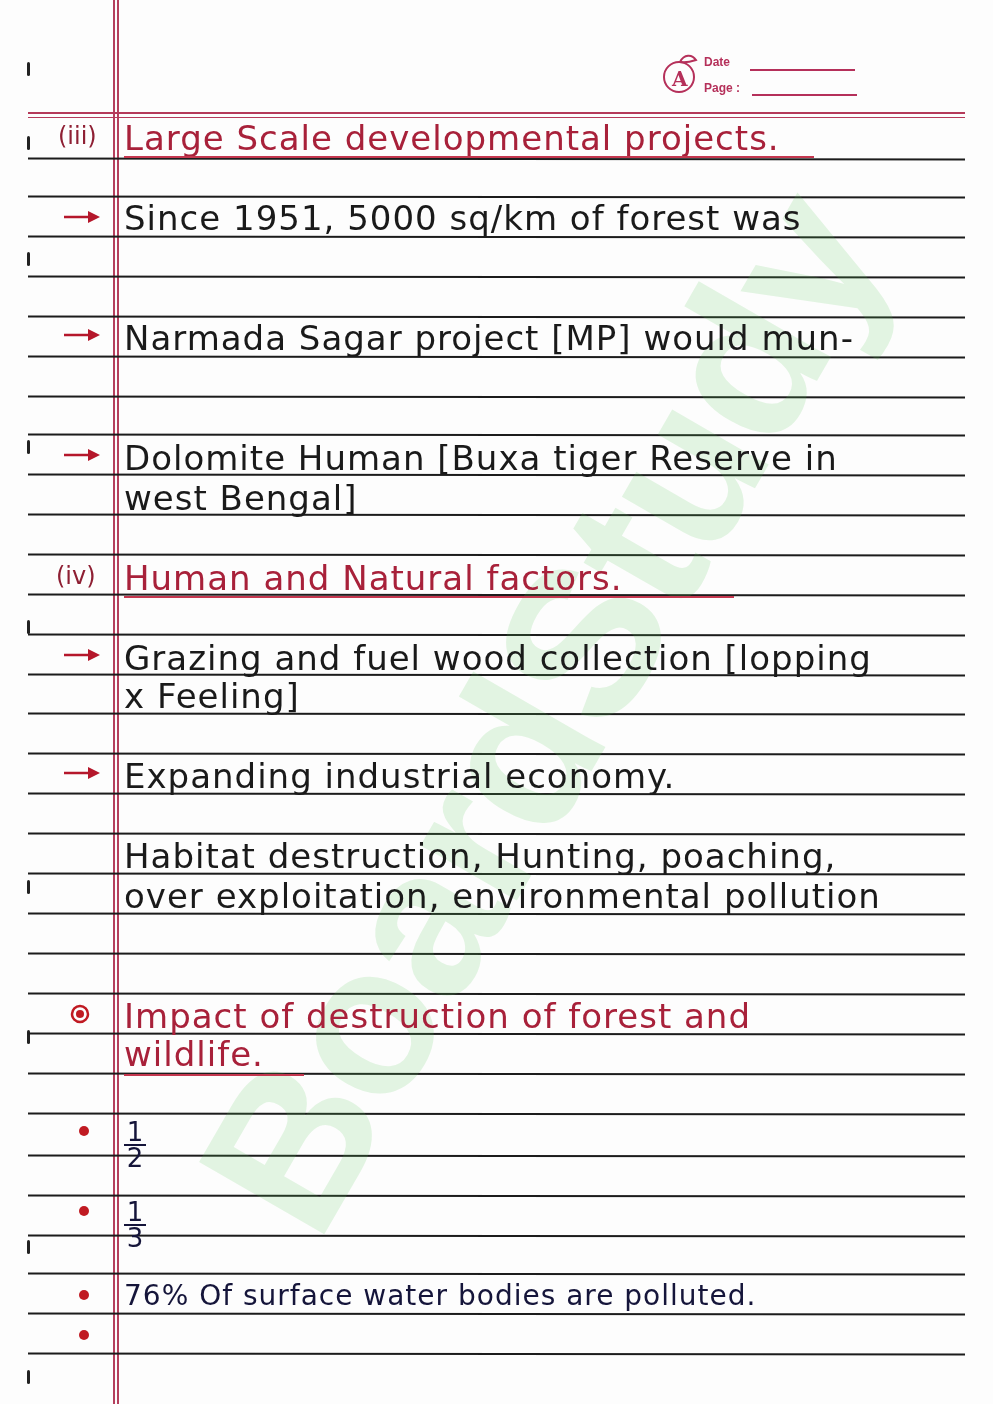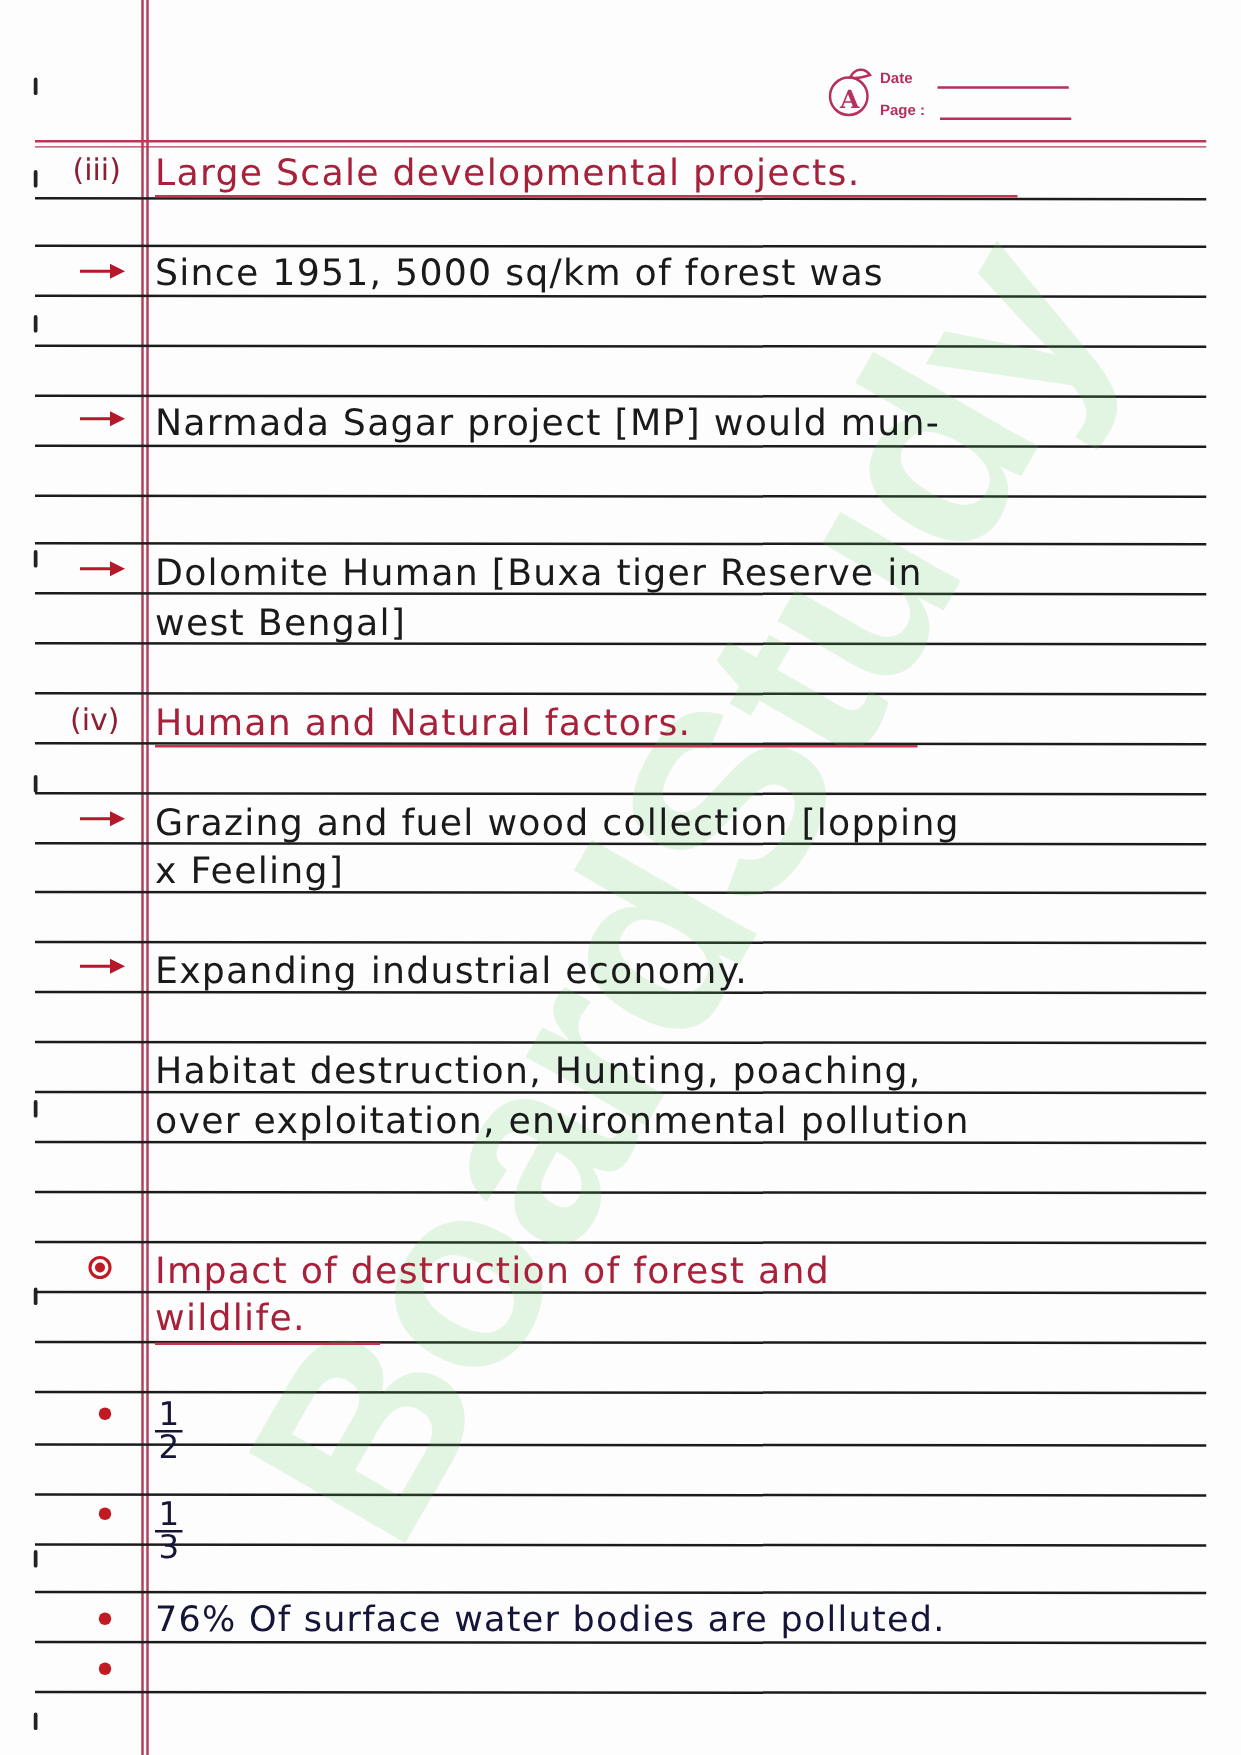--- a/index.html
+++ b/index.html
@@ -18,21 +18,21 @@
   .brand .lbl { position:absolute; left:44px; font-size:12px; color:#b5305a; font-weight:bold; font-family:"Liberation Sans", sans-serif; }
   .brand .blank { position:absolute; height:1.5px; background:#b5305a; }
   .watermark {
     position:absolute; left:120px; top:560px; font-size:210px; font-weight:bold;
     color:rgba(90,200,90,0.16); transform:rotate(-60deg); transform-origin:left top;
     font-family:"Liberation Sans", sans-serif; letter-spacing:-4px; white-space:nowrap;
     top:1150px; left:150px;
   }
   .line {
     position:absolute; left:124px; font-family:"DejaVu Sans", sans-serif;
-    font-size:29px; color:#1a1a1a; white-space:nowrap; letter-spacing:1px;
+    font-size:34px; color:#1a1a1a; white-space:nowrap; letter-spacing:1px;
     line-height:36px;
   }
   .line.red { color:#a8213a; }
   .line.blue { color:#15153a; }
   .ul { position:absolute; height:1.6px; background:#c5374f; }
   .lmark { position:absolute; font-size:24px; font-family:"DejaVu Sans", sans-serif; color:#8e1f33; }
   .arrow { position:absolute; left:62px; width:40px; height:14px; }
   .bullet { position:absolute; left:79px; width:10px; height:10px; border-radius:50%; background:#c01a22; }
   .target { position:absolute; left:70px; width:20px; height:20px; }
   .frac { position:absolute; left:124px; font-size:26px; color:#15153a; text-align:center; width:22px; line-height:24px; }

